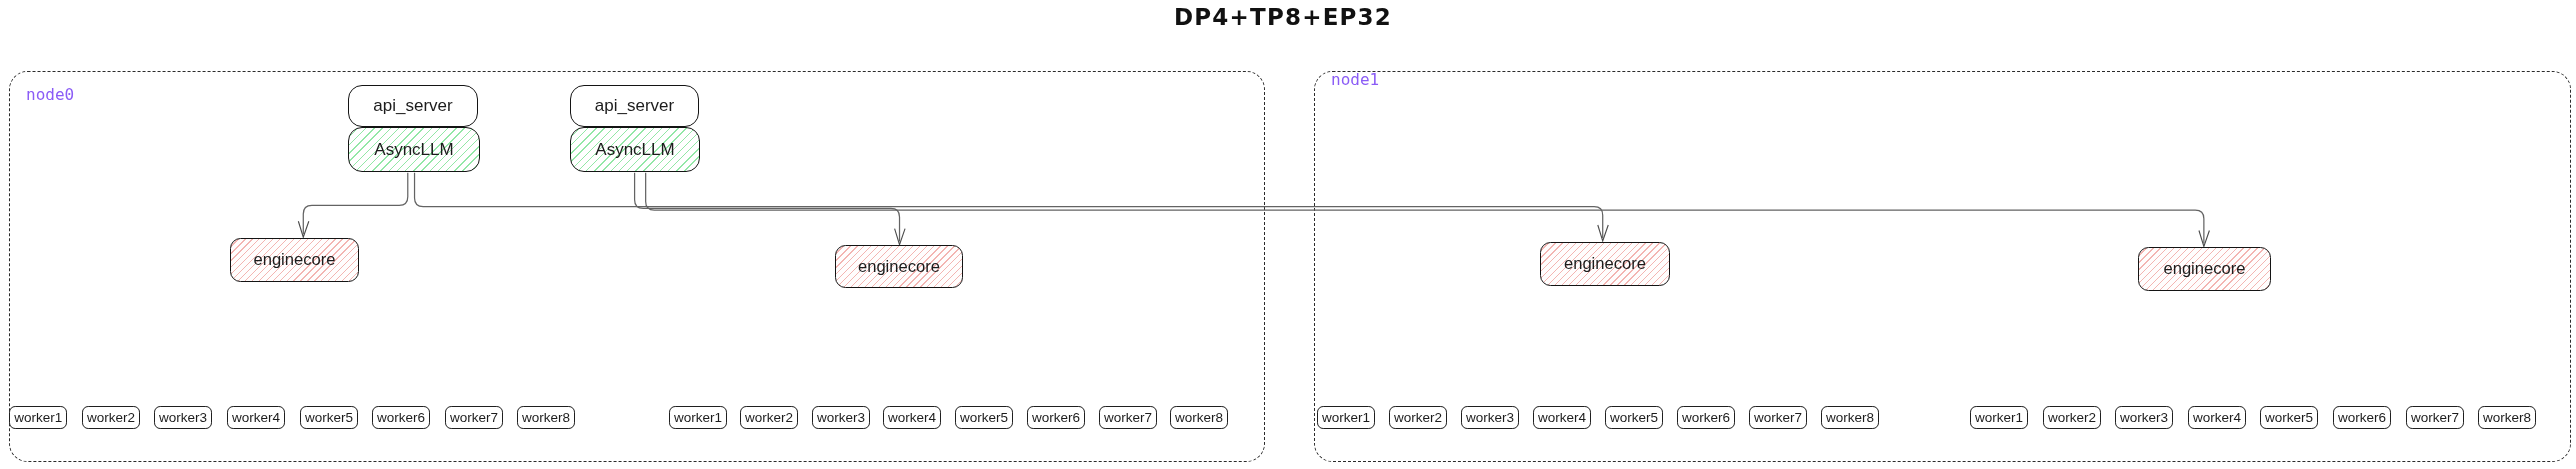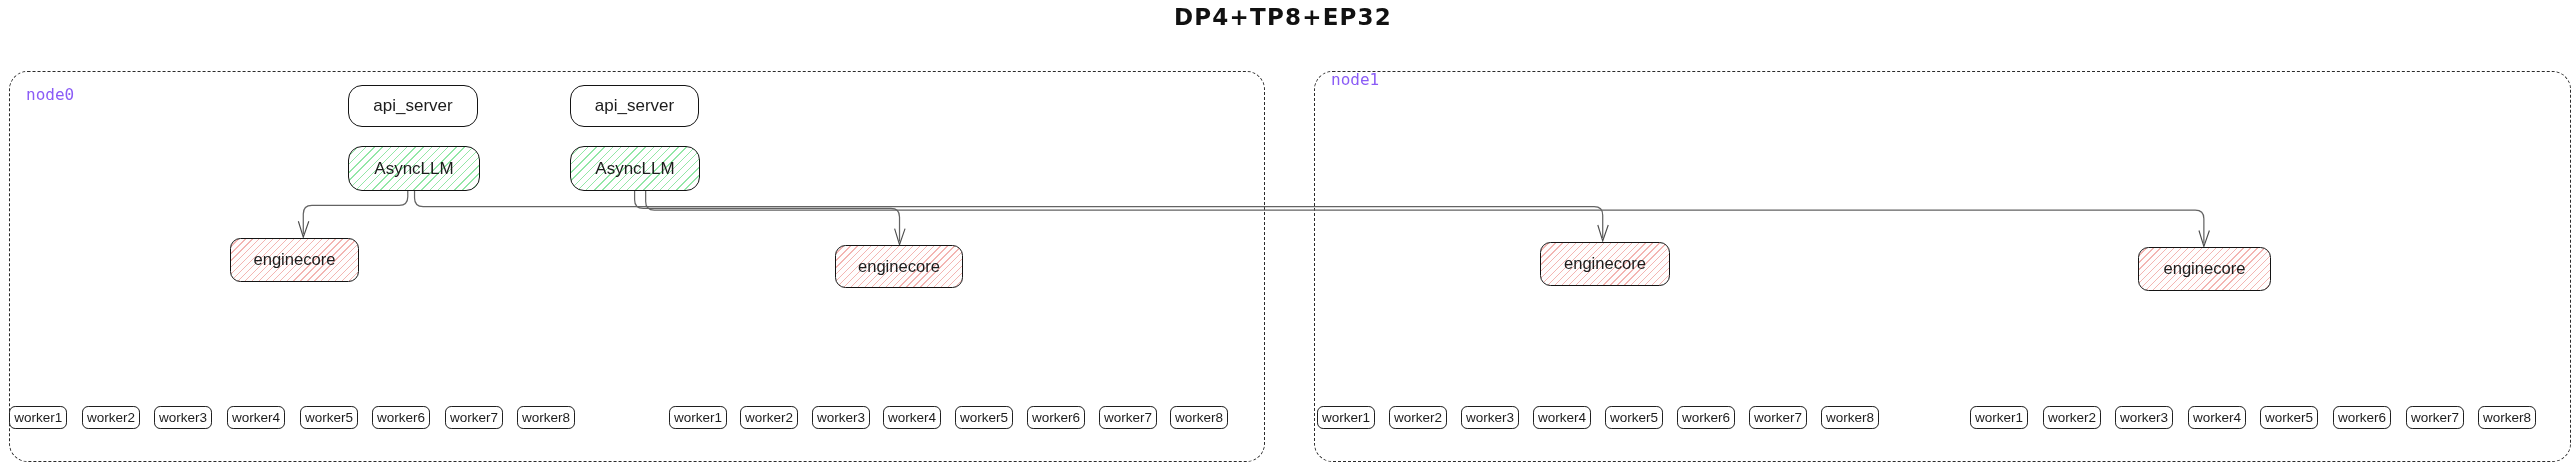--- a/index.html
+++ b/index.html
@@ -25,21 +25,20 @@
   #node0-label{left:26px;top:85px;}
   #node1-label{left:1331px;top:70px;}
   .big-box{
     border:1.5px solid #141414;border-radius:14px;background:#ffffff;
     display:flex;align-items:center;justify-content:center;
     font-size:17px;color:#1c1c1c;box-sizing:border-box;
   }
   .hatch-green{
     background-color:#ffffff;
     background-image:repeating-linear-gradient(135deg,#93e7a7 0px,#93e7a7 1px,transparent 1px,transparent 5.8px);
-    margin-top:19px;
   }
   .hatch-red{
     background-color:#fffdfd;
     background-image:repeating-linear-gradient(135deg,#f3b5b2 0px,#f3b5b2 0.9px,transparent 0.9px,transparent 4.9px);
   }
   .engine-box{
     border:1.5px solid #141414;border-radius:10.5px;
     display:flex;align-items:center;justify-content:center;
     font-size:16.6px;color:#1c1c1c;box-sizing:border-box;
   }

